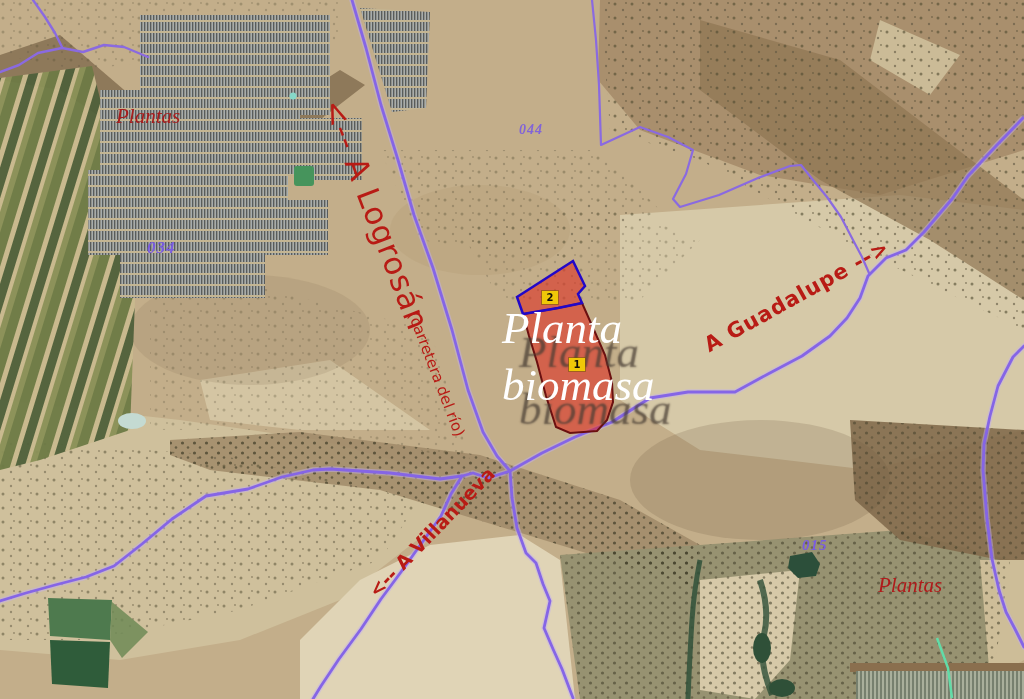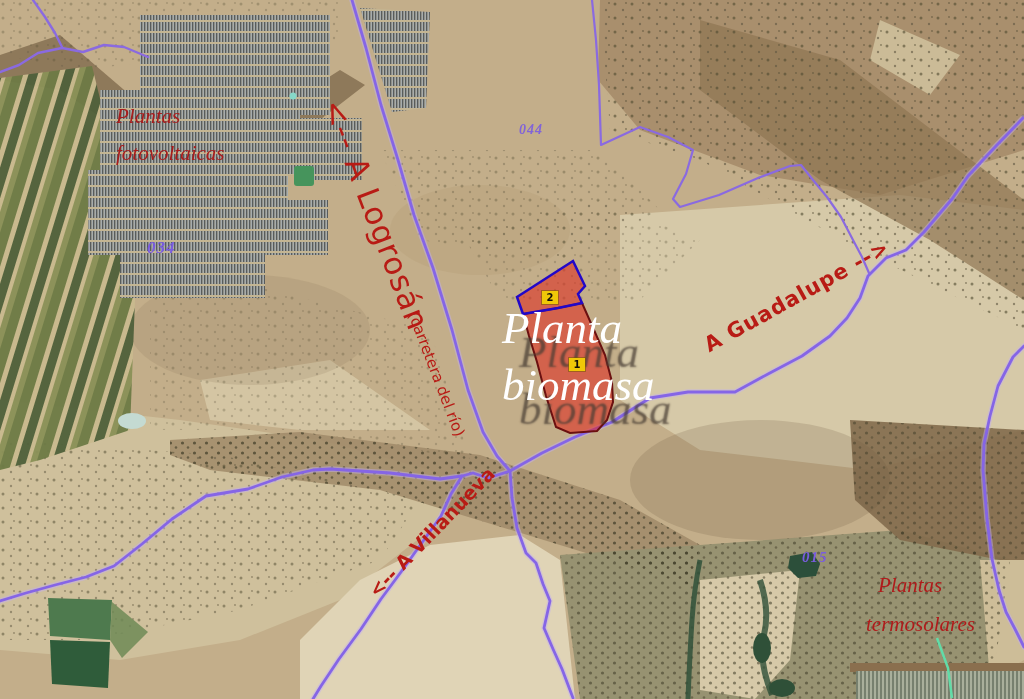--- a/index.html
+++ b/index.html
@@ -43,21 +43,21 @@
     text-shadow:17px 24px 2px rgba(72,62,52,0.75);
   }
   .lbl-biomasa span{display:block;}
   .parcel-num{
     position:absolute;color:#7a5ce0;font-weight:bold;font-style:italic;
     letter-spacing:1px;
     font-family:Liberation Serif, serif;
   }
   .pn-034{left:147px;top:238px;font-size:17px;}
   .pn-044{left:519px;top:122px;font-size:14px;opacity:.9;}
-  .pn-015{left:802px;top:537px;font-size:15px;margin-top:12px;}
+  .pn-015{left:802px;top:537px;font-size:15px;}
   .badge{
     position:absolute;width:16px;height:13px;line-height:13px;
     background:#f0c808;color:#151008;text-align:center;
     font-size:10px;font-weight:bold;box-shadow:0 0 0 1px rgba(120,90,0,.55);
   }
   .badge-1{left:569px;top:358px;}
   .badge-2{left:542px;top:291px;}
 </style>
 </head>
 <body>
@@ -181,39 +181,37 @@
     </g>
 
     <g>
       <polygon points="523,314 558,308 582,303 594,330 605,355 612,382 613,402 607,420 597,431 570,433 556,427 546,396 537,362 529,336" fill="#e0251a" fill-opacity=".55" stroke="#6b1010" stroke-width="2"></polygon>
       <polygon points="573,261 585,286 578,294 582,303 558,308 523,314 517,297" fill="#e0251a" fill-opacity=".55" stroke="#2208c8" stroke-width="2.5"></polygon>
     </g>
   </svg>
 
   <div class="lbl serif-red lbl-pv">
     <span>Plantas</span>
-    <span>fotovoltaicas</span>
   </div>
 
   <div class="lbl lbl-logrosan">&lt;-- A Logrosán</div>
 
   <div class="lbl lbl-carretera">(carretera del río)</div>
 
   <div class="lbl lbl-biomasa">
     <span>Planta</span>
     <span>biomasa</span>
   </div>
 
   <div class="lbl sans-red lbl-guadalupe">A Guadalupe --&gt;</div>
 
   <div class="lbl sans-red lbl-villanueva">&lt;-- A Villanueva</div>
 
   <div class="lbl serif-red lbl-thermo">
     <span>Plantas</span>
-    <span>termosolares</span>
   </div>
 
   <div class="parcel-num pn-034">034</div>
   <div class="parcel-num pn-044">044</div>
   <div class="parcel-num pn-015">015</div>
 
   <div class="badge badge-1">1</div>
   <div class="badge badge-2">2</div>
 
 </div>

